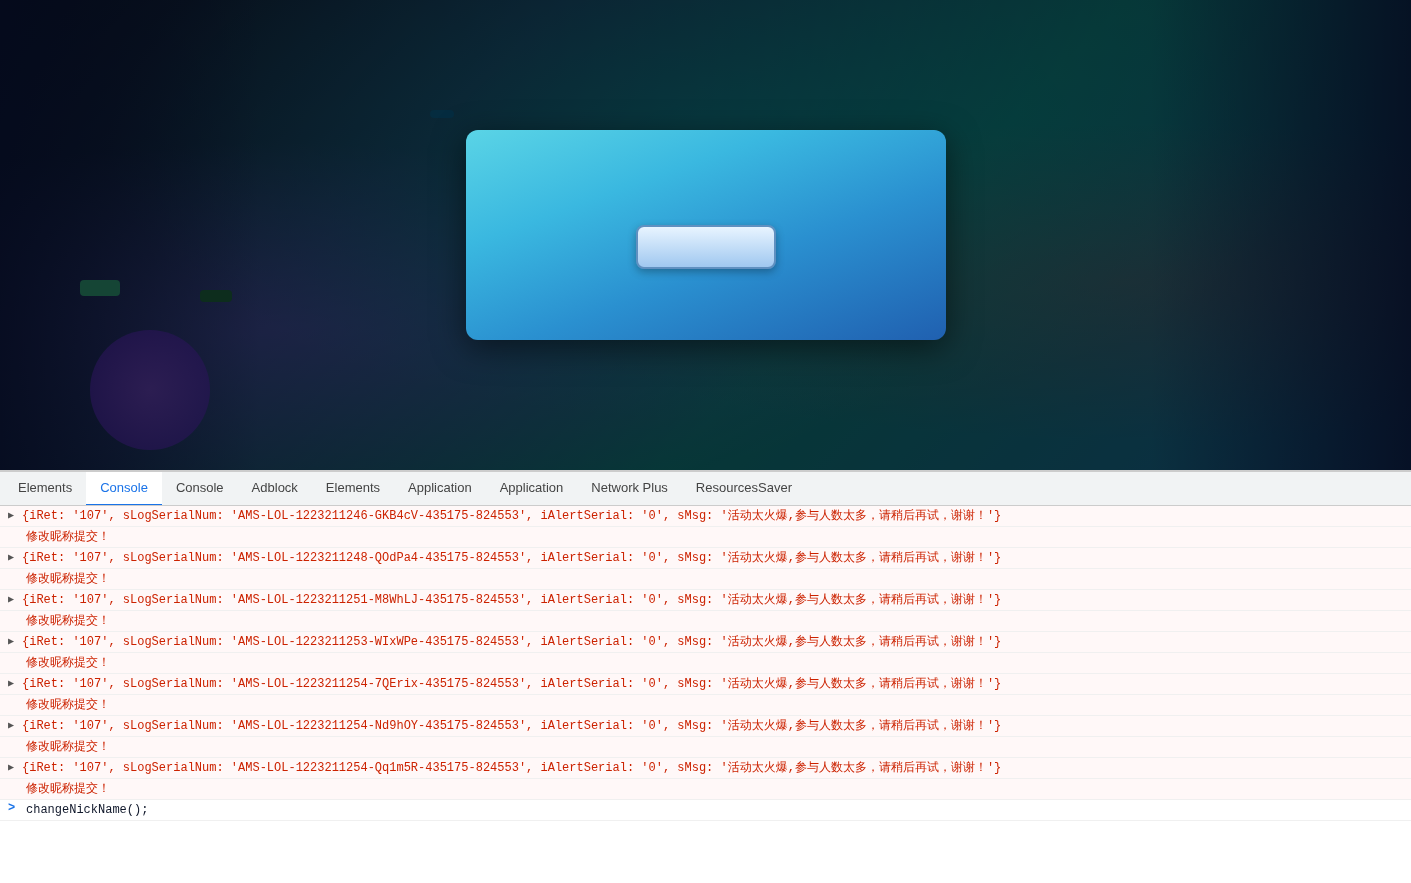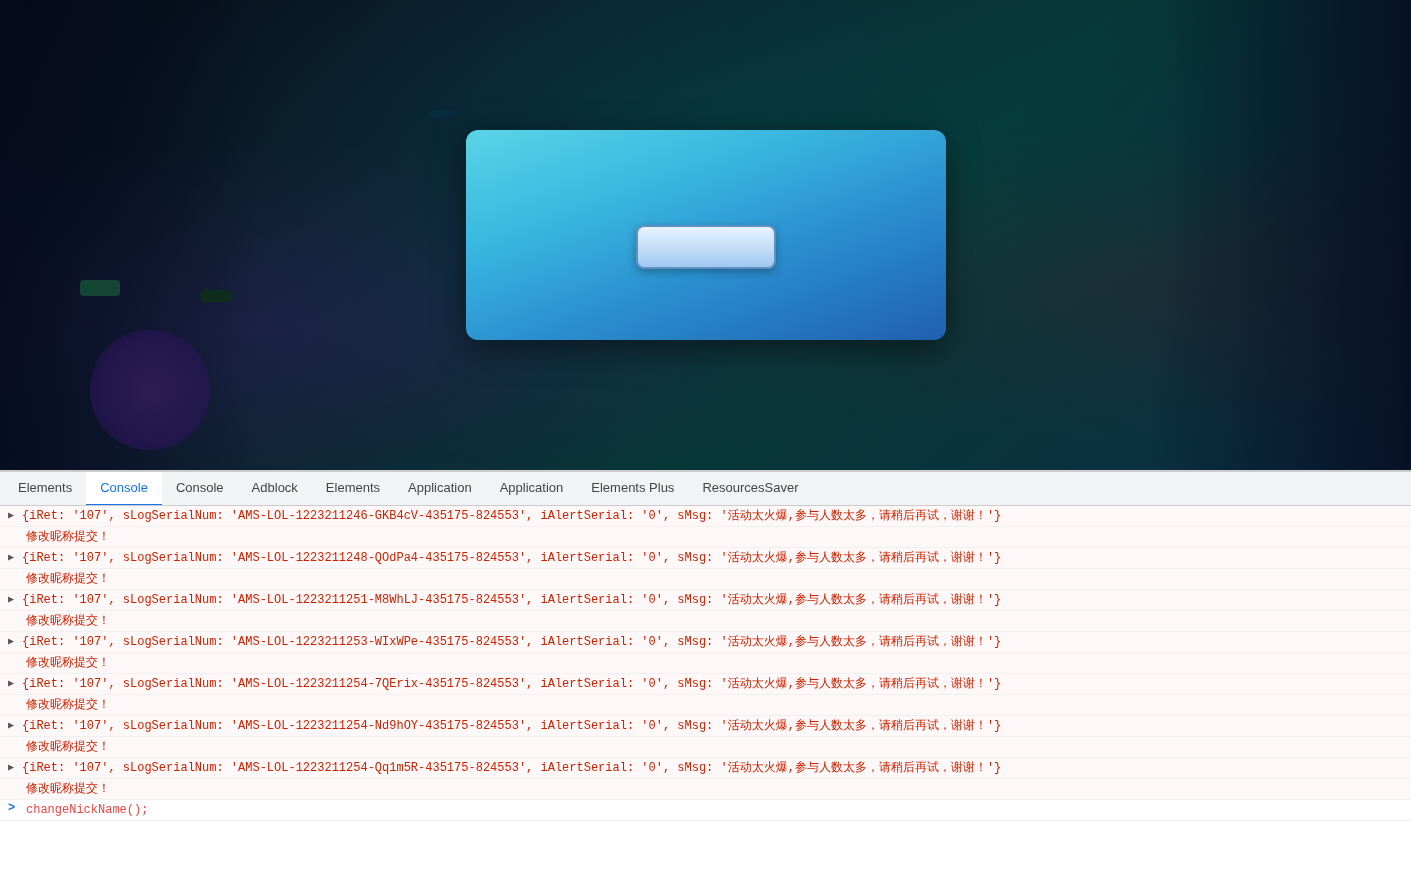--- a/index.html
+++ b/index.html
@@ -302,21 +302,21 @@
   <div class="devtools-panel">
 
     <div class="tabs-bar">
       <div class="tab-item">Elements</div>
       <div class="tab-item active">Console</div>
       <div class="tab-item">Console</div>
       <div class="tab-item">Adblock</div>
       <div class="tab-item">Elements</div>
       <div class="tab-item">Application</div>
       <div class="tab-item">Application</div>
-      <div class="tab-item">Elements Plus</div>
+      <div class="tab-item">Network Plus</div>
       <div class="tab-item">ResourcesSaver</div>
     </div>
 
     <div class="console-content">
 
     <div style="border-bottom: 1px solid rgb(240, 240, 240); padding: 1px 8px; display: flex; align-items: flex-start; gap: 4px; font-family: &quot;Courier New&quot;, monospace; font-size: 12px; background: rgb(255, 248, 248);">
           <span style="color: rgb(85, 85, 85); font-size: 10px; margin-top: 2px; cursor: pointer; min-width: 10px;">▶</span>
           <span style="color: rgb(204, 34, 0); flex: 1 1 0%; word-break: break-all; line-height: 1.5;">{iRet: '107', sLogSerialNum: 'AMS-LOL-1223211246-GKB4cV-435175-824553', iAlertSerial: '0', sMsg: '活动太火爆,参与人数太多，请稍后再试，谢谢！'}</span>
         </div>
         <div style="border-bottom: 1px solid rgb(240, 240, 240); padding: 1px 8px; display: flex; align-items: flex-start; gap: 4px; font-family: &quot;Courier New&quot;, monospace; font-size: 12px; background: rgb(255, 248, 248);">
@@ -366,17 +366,17 @@
         <div style="border-bottom: 1px solid rgb(240, 240, 240); padding: 1px 8px; display: flex; align-items: flex-start; gap: 4px; font-family: &quot;Courier New&quot;, monospace; font-size: 12px; background: rgb(255, 248, 248);">
           <span style="color: rgb(85, 85, 85); font-size: 10px; margin-top: 2px; cursor: pointer; min-width: 10px;">▶</span>
           <span style="color: rgb(204, 34, 0); flex: 1 1 0%; word-break: break-all; line-height: 1.5;">{iRet: '107', sLogSerialNum: 'AMS-LOL-1223211254-Qq1m5R-435175-824553', iAlertSerial: '0', sMsg: '活动太火爆,参与人数太多，请稍后再试，谢谢！'}</span>
         </div>
         <div style="border-bottom: 1px solid rgb(240, 240, 240); padding: 1px 8px; display: flex; align-items: flex-start; gap: 4px; font-family: &quot;Courier New&quot;, monospace; font-size: 12px; background: rgb(255, 248, 248);">
           <span style="min-width: 14px;"></span>
           <span style="color: rgb(204, 34, 0); flex: 1 1 0%; line-height: 1.5;">修改昵称提交！</span>
         </div>
         <div style="border-bottom: 1px solid rgb(240, 240, 240); padding: 1px 8px; display: flex; align-items: flex-start; gap: 4px; font-family: &quot;Courier New&quot;, monospace; font-size: 12px;">
           <span style="color: rgb(26, 115, 232); font-weight: bold; min-width: 14px;">&gt;</span>
-          <span style="color: #ef4444; flex: 1 1 0%; line-height: 1.5;">changeNickName();</span>
+          <span style="color: #0f172a; flex: 1 1 0%; line-height: 1.5;">changeNickName();</span>
         </div>
       </div>
   </div>
 </div>
 
 </body></html>

